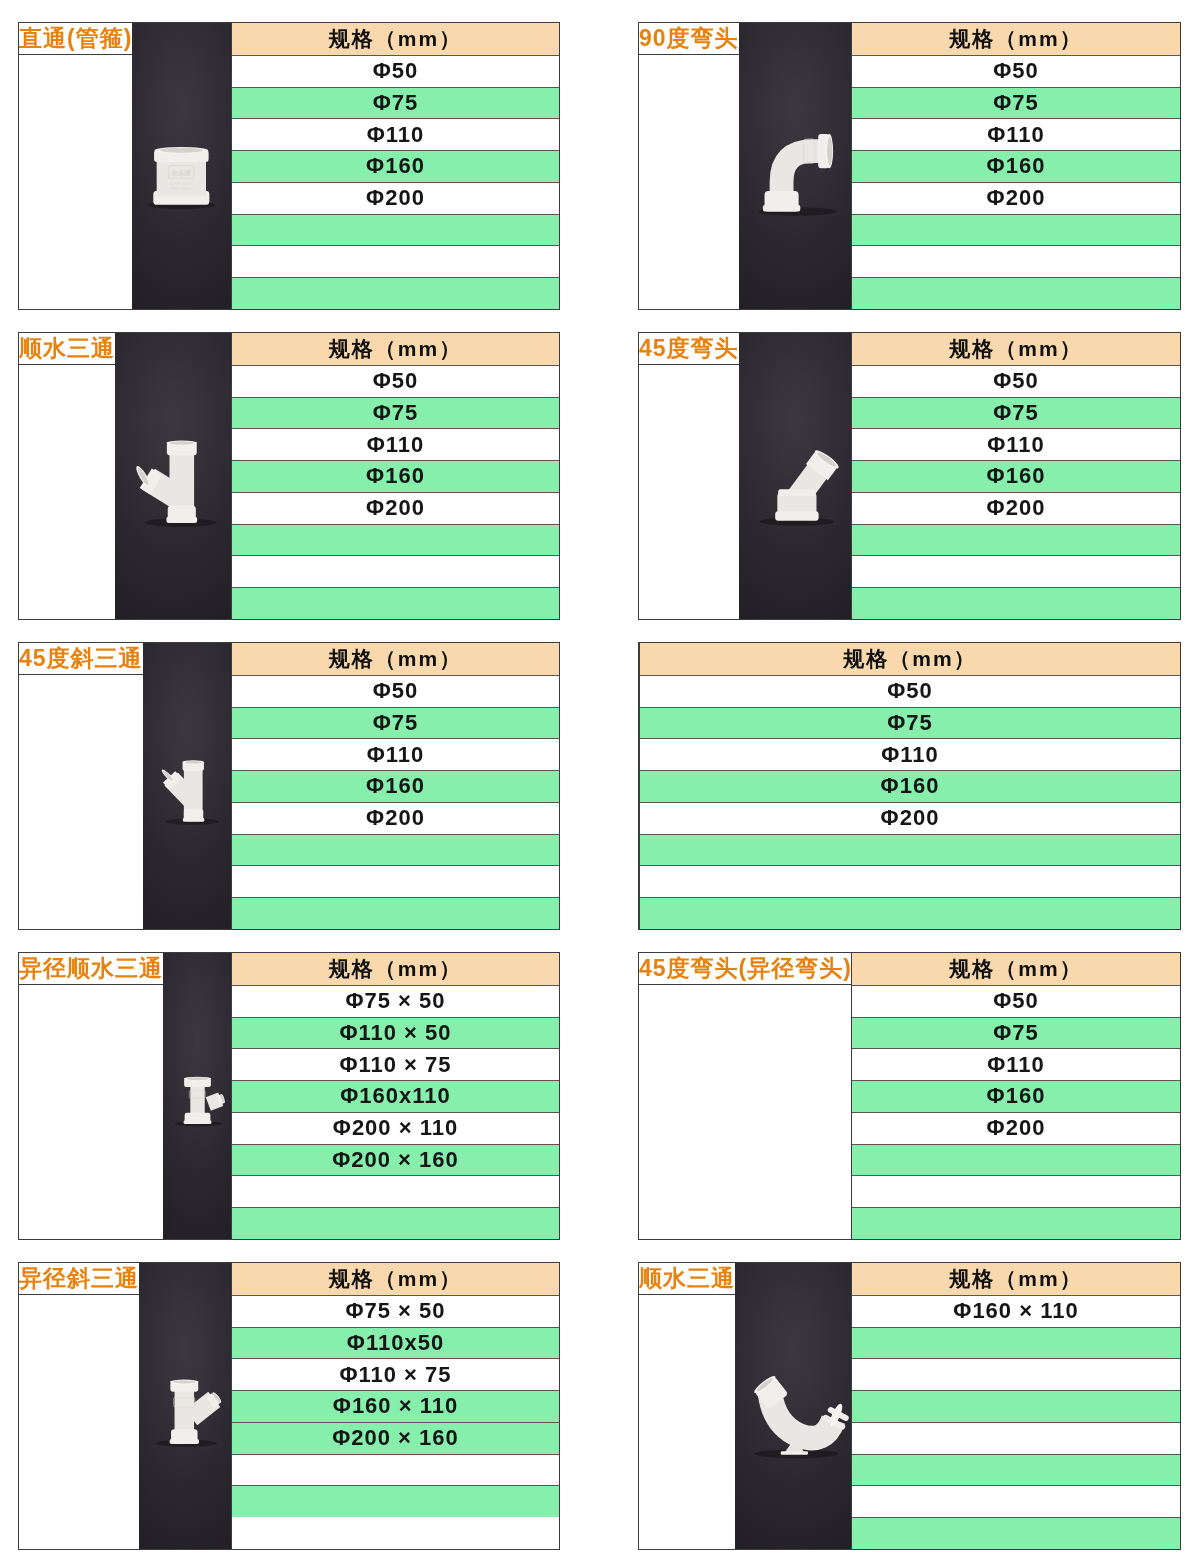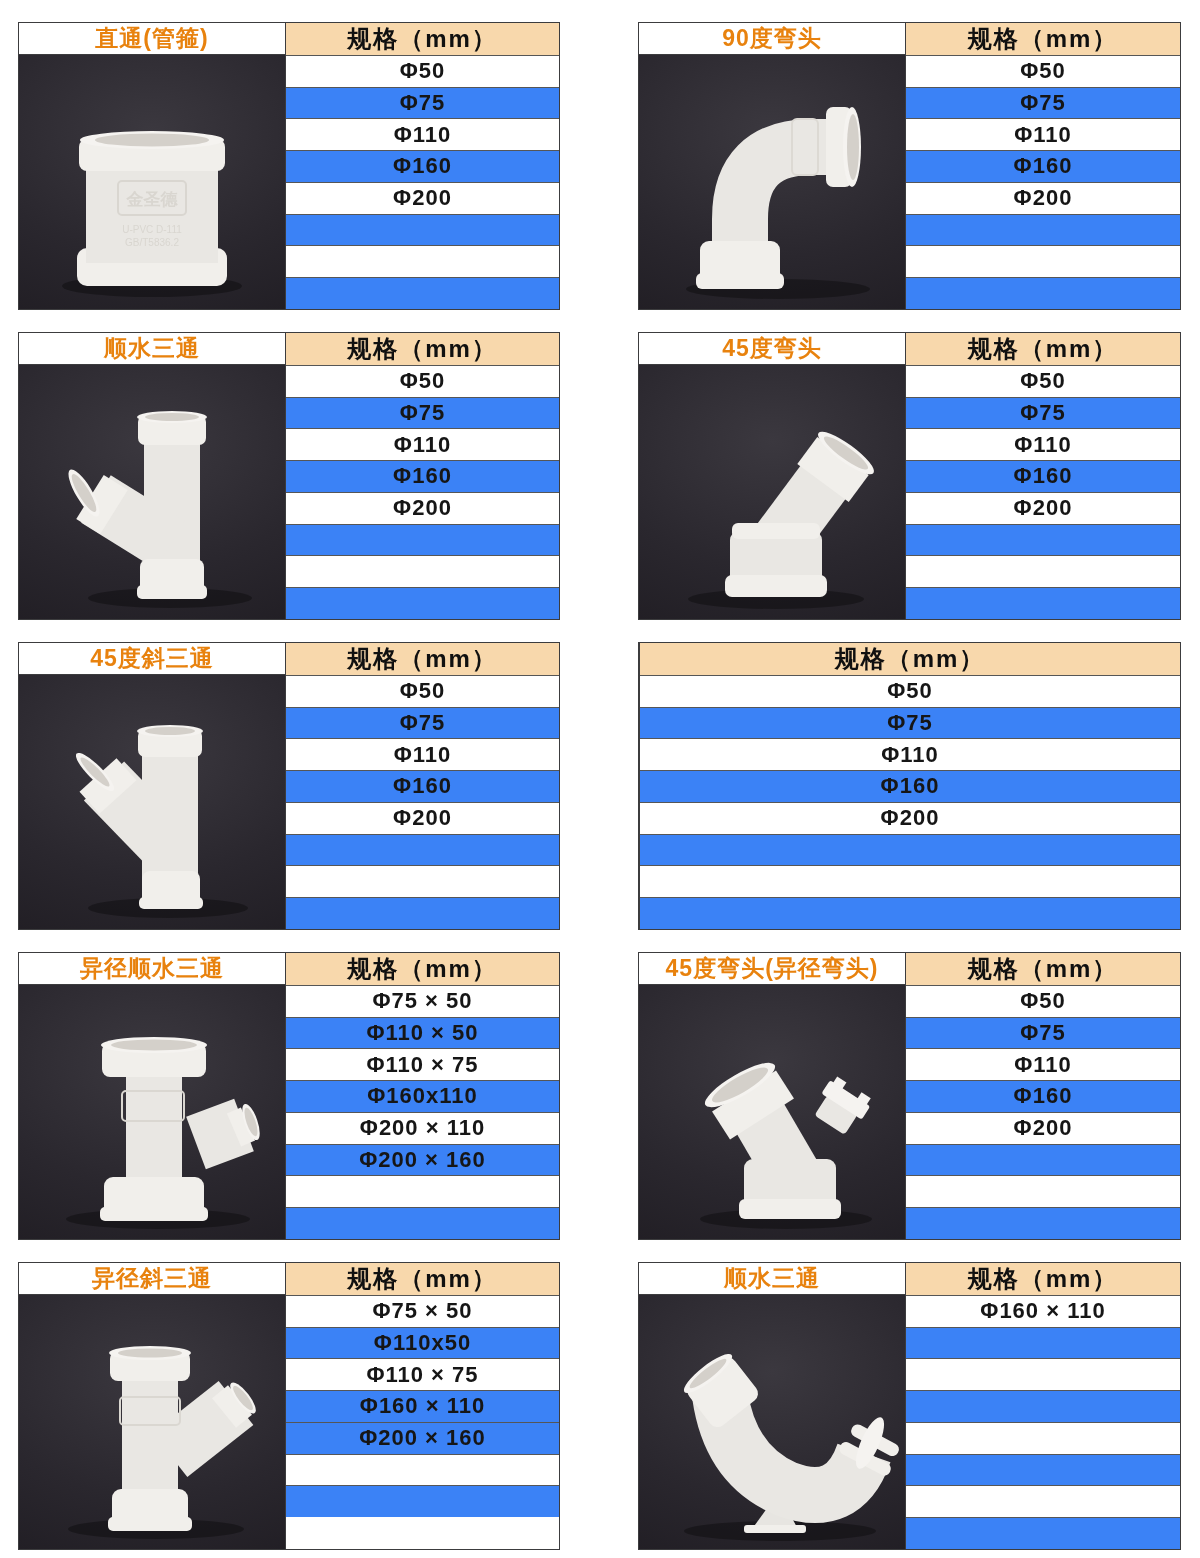--- a/index.html
+++ b/index.html
@@ -1,34 +1,34 @@
 <!DOCTYPE html>
 <html><head>
 <meta charset="utf-8">
 <style>
   *{box-sizing:border-box}
   html,body{margin:0;padding:0;background:#fff}
   body{width:1200px;font-family:"Liberation Sans",sans-serif}
   .page{width:1200px;min-height:1558px;padding:22px 19px 8px 18px;display:grid;
         grid-template-columns:542px 543px;column-gap:78px;row-gap:22px}
   .card{height:288px;display:flex;border:1px solid #3c3c3e;background:#fff}
-  .left{width:266px;display:flex;flex-direction:column}
+  .left{width:212px;display:flex;}
   .title{height:32px;display:flex;align-items:center;justify-content:center;
          font-size:23px;font-weight:700;color:#e8820e;background:#fff;
          border-bottom:1px solid #3c3c3e;letter-spacing:1px;white-space:nowrap}
   .photo{flex:1;background:radial-gradient(120% 90% at 50% 30%,#3b383f 0%,#2a272e 55%,#1f1c22 100%);
          overflow:hidden}
   .photo svg{width:100%;height:100%;display:block}
   .tbl{flex:1;display:grid;grid-template-rows:repeat(9,1fr);border-left:1px solid #3c3c3e;background:#fff}
   .tbl>div{display:flex;align-items:center;justify-content:center;border-top:1px solid #565656;
            font-weight:700;overflow:hidden}
   .tbl>div:first-child{border-top:none}
-  .th{background:#f8d8ac;font-size:24px;color:#101010;letter-spacing:2px}
+  .th{background:#f8d8ac;font-size:21px;color:#101010;letter-spacing:2px}
   .td{background:#fff;font-size:22px;color:#161616;letter-spacing:1px}
-  .td.alt{background:#3b82f6}
+  .td.alt{background:#86efac}
   
   .pv{fill:#e9e7e3}.pl{fill:#f1efeb}.ph{fill:#f5f3f0}.pd{fill:#d4d0ca}
   .tube{stroke:#e9e7e3;stroke-width:56;fill:none}
   .band{stroke:#f1efeb;fill:none}
   .sh{fill:#000;opacity:.32}
   .emb{fill:#d9d6d0;text-anchor:middle;font-family:"Liberation Sans",sans-serif}
 </style>
 </head>
 <body>
 

